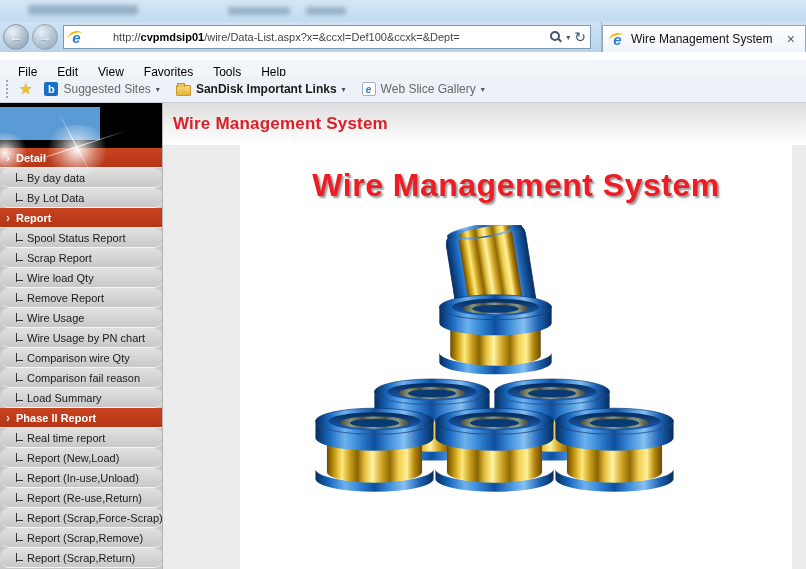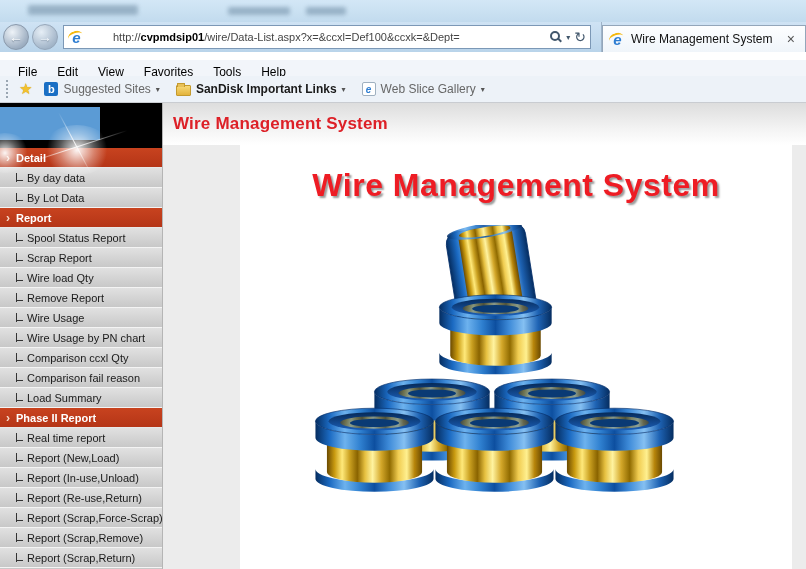--- a/index.html
+++ b/index.html
@@ -78,21 +78,21 @@
     background:radial-gradient(circle,rgba(255,255,255,.95) 0%,rgba(255,255,255,.35) 40%,rgba(255,255,255,0) 70%); }
   .flare-line { position:absolute; height:1px; pointer-events:none;
     background:linear-gradient(90deg,rgba(255,255,255,0),rgba(255,255,255,.9),rgba(255,255,255,0)); }
   #sidebar-menu { width:163px; }
   .sb-header { height:20px; background:linear-gradient(180deg,#c8431f,#b53517);
     border-bottom:1px solid #e8e8e8; display:flex; align-items:center; padding-left:6px;
     color:#fff; font-size:11px; font-weight:bold; }
   .sb-header .chev { color:#f7d9c8; font-size:12px; margin-right:6px; font-weight:bold; }
   .sb-item { height:20px; background:linear-gradient(180deg,#e1e1e1,#c8c8c8);
     border-bottom:1px solid #f4f4f4; display:flex; align-items:center; padding-left:16px;
-    color:#1a1a1a; font-size:11px; }
+    color:#1a1a1a; font-size:11px;border-radius:9px; }
   .tick { display:inline-block; width:7px; height:9px; border-left:1px solid #333;
     position:relative; margin-right:4px; flex:0 0 auto; }
   .tick::after { content:""; position:absolute; left:0; bottom:1px; width:6px; border-top:1px solid #333; }
 
   
   #main { position:absolute; left:163px; top:0; width:643px; height:466px; background:#ececec; }
   #page-title-bar { position:relative; width:643px; height:42px;
     background:linear-gradient(180deg,#dddddd,#f3f3f3 60%,#ffffff); }
   #page-title { position:absolute; left:10px; top:0; line-height:42px; font-size:17px;
     color:#dd2027; font-weight:bold; letter-spacing:.2px; }
@@ -214,21 +214,21 @@
           <div class="sb-item">
             <span class="tick"></span>
             <span>Wire Usage</span>
           </div>
           <div class="sb-item">
             <span class="tick"></span>
             <span>Wire Usage by PN chart</span>
           </div>
           <div class="sb-item">
             <span class="tick"></span>
-            <span>Comparison ccxl Qty</span>
+            <span>Comparison wire Qty</span>
           </div>
           <div class="sb-item">
             <span class="tick"></span>
             <span>Comparison fail reason</span>
           </div>
           <div class="sb-item">
             <span class="tick"></span>
             <span>Load Summary</span>
           </div>
           <div class="sb-header">

